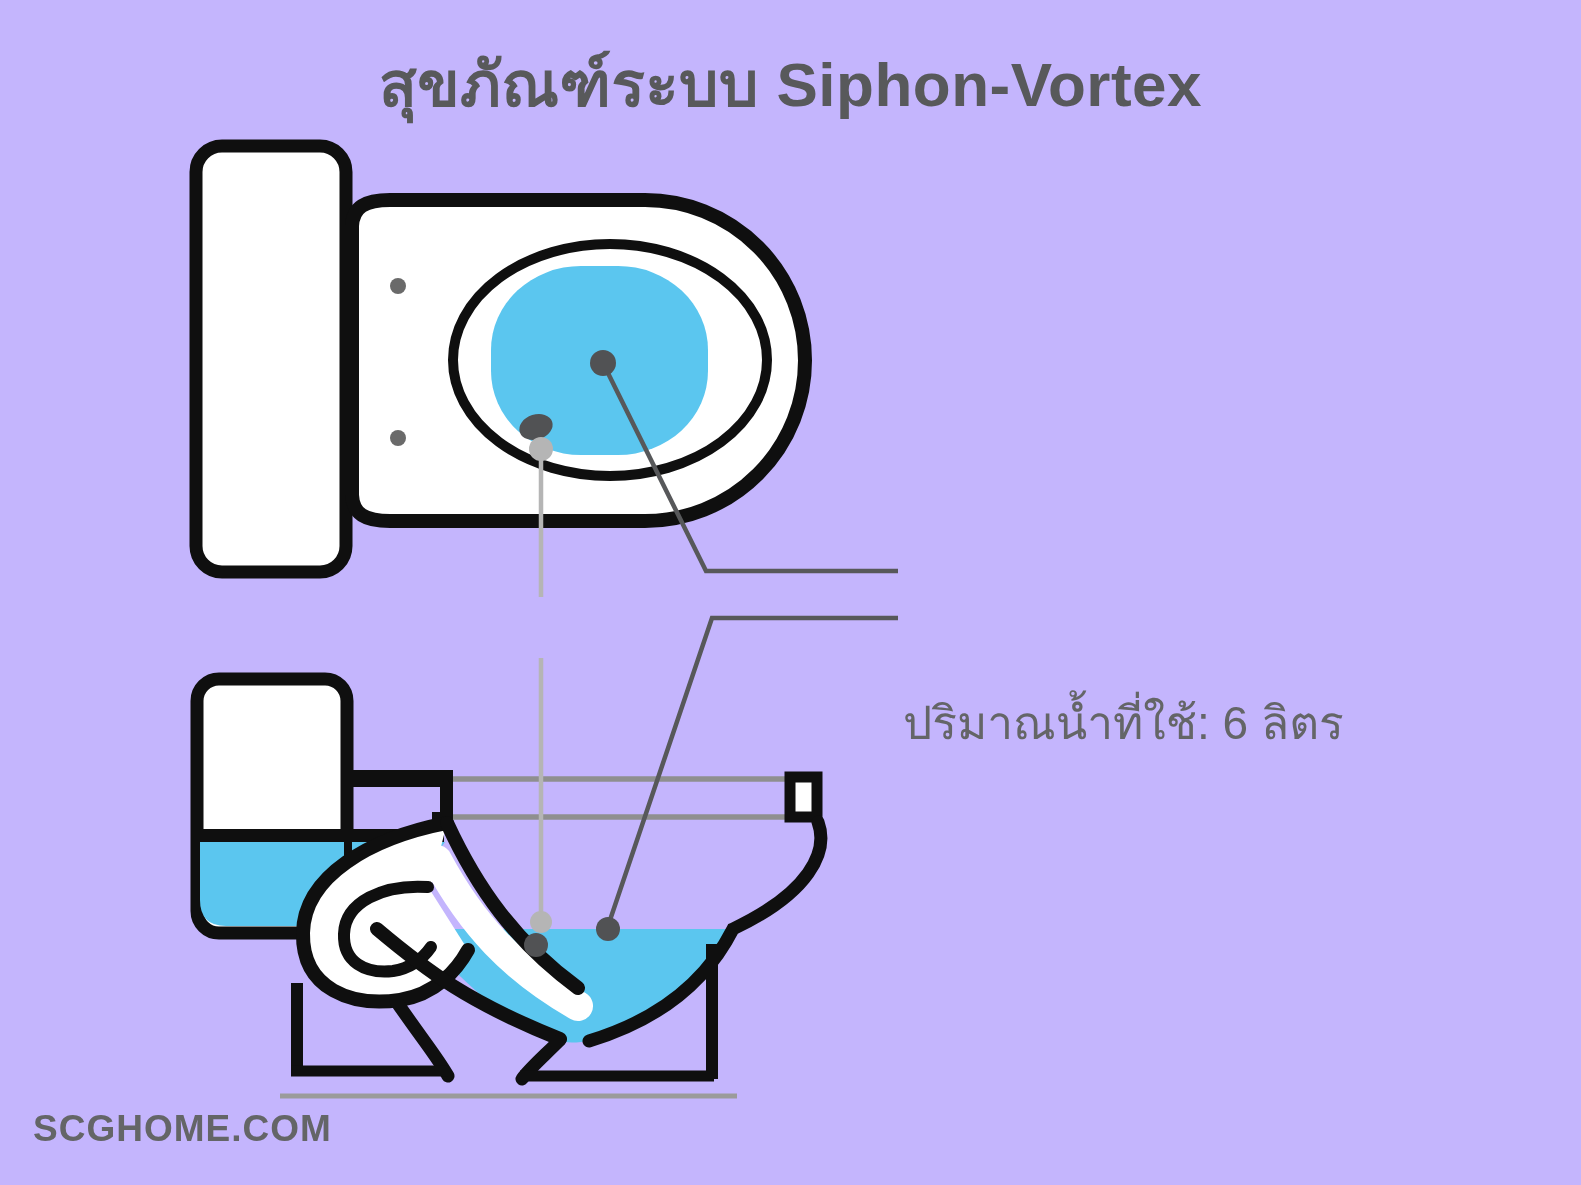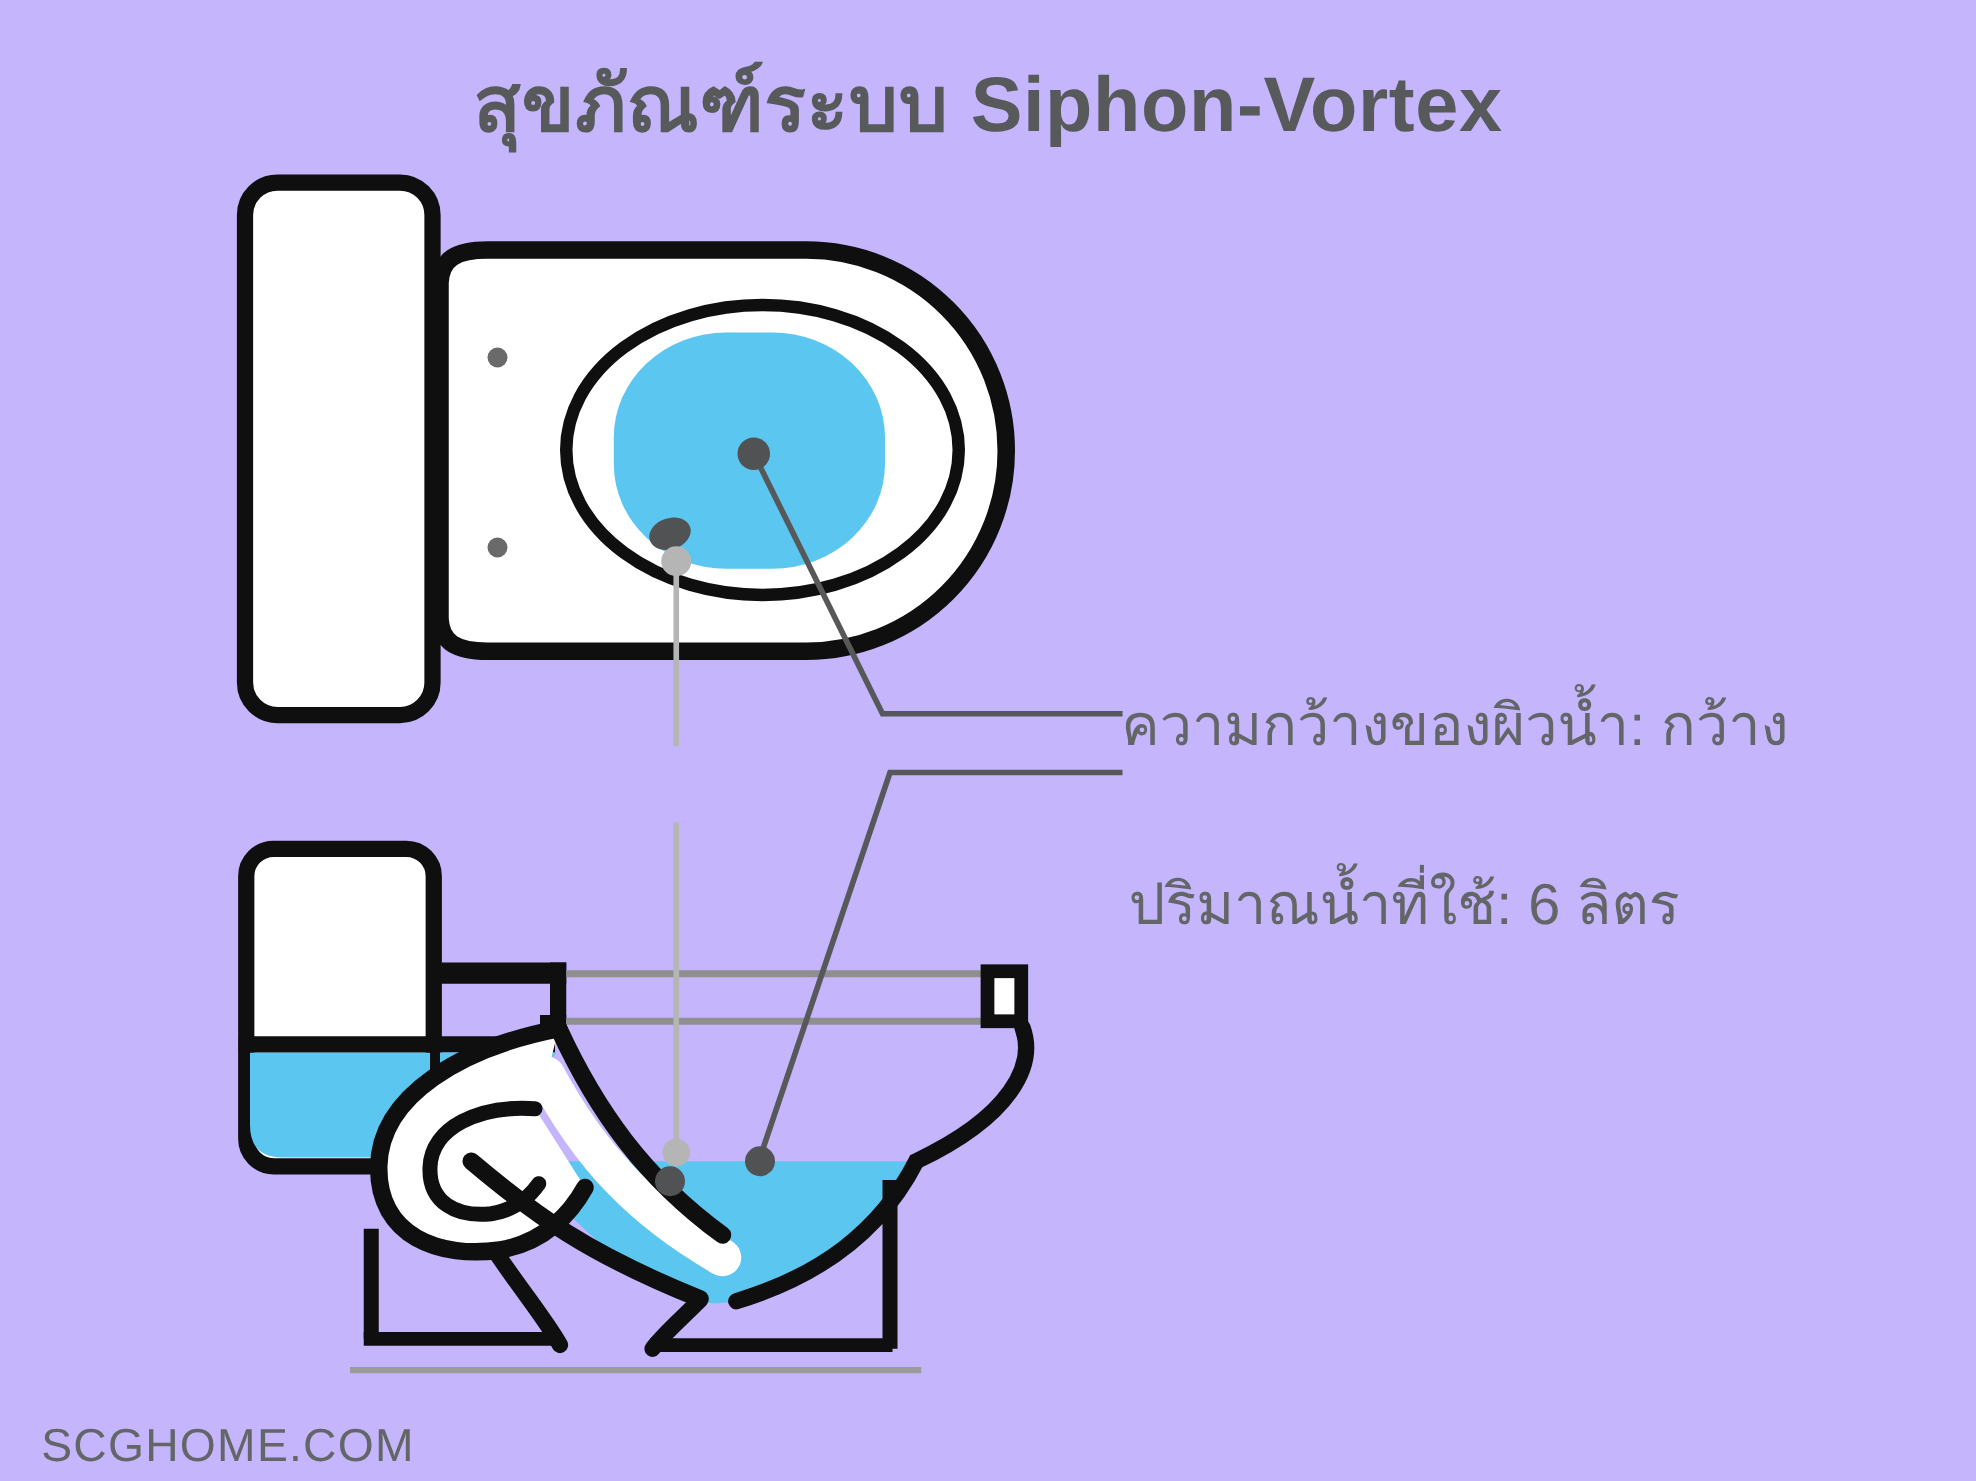--- a/index.html
+++ b/index.html
@@ -42,24 +42,23 @@
     text-align: right;
   }
   .callout-right { left: 897px; top: 551px; }
   .spec-line-1  { left: 903px; top: 694px; text-align: right; }
   .spec-line-2  { left: 903px; top: 766px; }
   .watermark {
     position: absolute;
     left: 33px;
     top: 1108px;
     font-size: 37px;
-    font-weight: 400;
+    font-weight: 700;
     letter-spacing: 1px;
     color: var(--label_text, #6D6E70);
-    margin-top: 28px;
   }
 </style>
 </head>
 <body>
 
 <div class="stage">
 
   <svg class="diagram-svg" viewBox="0 0 1581 1185" xmlns="http://www.w3.org/2000/svg">
 
     <g>
@@ -138,19 +137,18 @@
 
       <circle cx="541" cy="922" r="11" fill="var(--leader_light)"></circle>
       <circle cx="536" cy="945" r="12" fill="#515254"></circle>
       <circle cx="608" cy="929" r="12" fill="#515254"></circle>
     </g>
   </svg>
 
   <div class="page-title">สุขภัณฑ์ระบบ Siphon-Vortex</div>
 
 
-  <div class="callout callout-right">ความกว้างของผิวน้ำ: กว้าง</div>
 
   <div class="callout spec-line-1">ปริมาณน้ำที่ใช้: 6 ลิตร</div>
 
 
   <div class="watermark">SCGHOME.COM</div>
 </div>
 
 </body></html>

